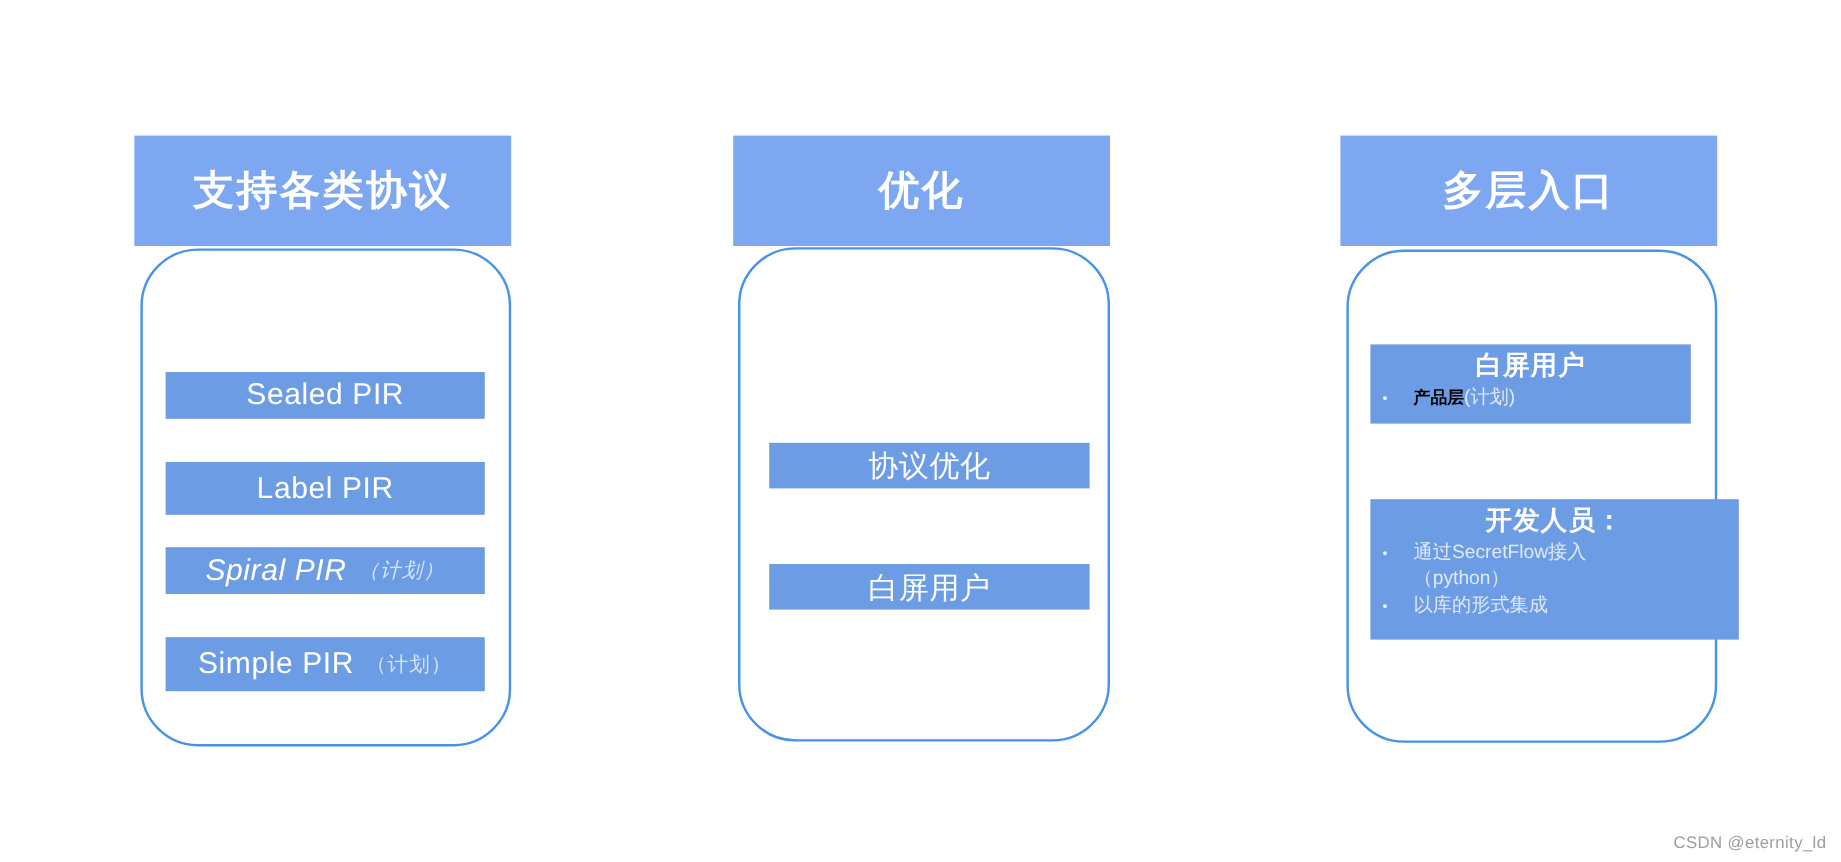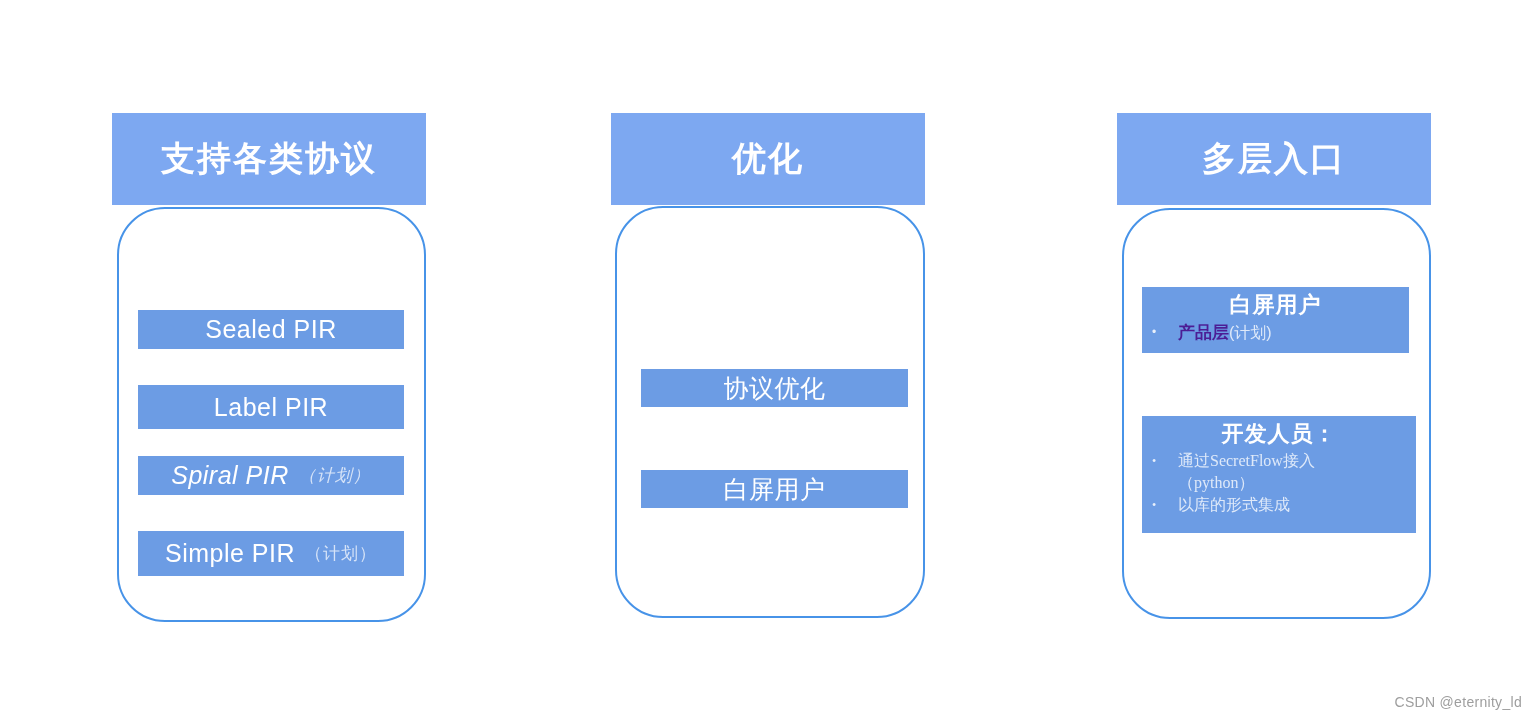--- a/index.html
+++ b/index.html
@@ -78,23 +78,23 @@
   .bullet-dot {
     flex: none;
     width: 26px;
     font-size: 12px;
     line-height: 1.9;
     text-align: left;
     color: rgba(255, 255, 255, 0.85);
   }
   .bullet-text { flex: 1; }
   .bullet-strong {
-    color: #4c1d95;
+    color: #000000;
     font-weight: 700;
-    font-size: 17px;
+    font-size: 14px;
   }
   .bullet-strong:empty { display: none; }
   .watermark {
     position: absolute;
     right: 12px;
     bottom: 8px;
     font-size: 14px;
     color: var(--watermark, #9e9e9e);
     letter-spacing: 0.3px;
   }
@@ -140,21 +140,21 @@
     <div class="card" style="left:18px; top:77px; width:267px; height:66px;">
       <div class="card-title">白屏用户</div>
       <div class="bullet-list">
         <div class="bullet-row">
           <span class="bullet-dot">•</span>
           <span class="bullet-text"><span class="bullet-strong">产品层</span><span>(计划)</span></span>
         </div>
       </div>
     </div>
 
-    <div class="card" style="left:18px; top:206px; width:274px; height:117px;font-family:Liberation Serif, serif;">
+    <div class="card" style="left:18px; top:206px; width:307px; height:117px;">
       <div class="card-title">开发人员：</div>
       <div class="bullet-list">
         <div class="bullet-row">
           <span class="bullet-dot">•</span>
           <span class="bullet-text">
               <span style="display:block;">通过SecretFlow接入</span>
               <span style="display:block;">（python）</span>
             </span>
         </div>
         <div class="bullet-row">

